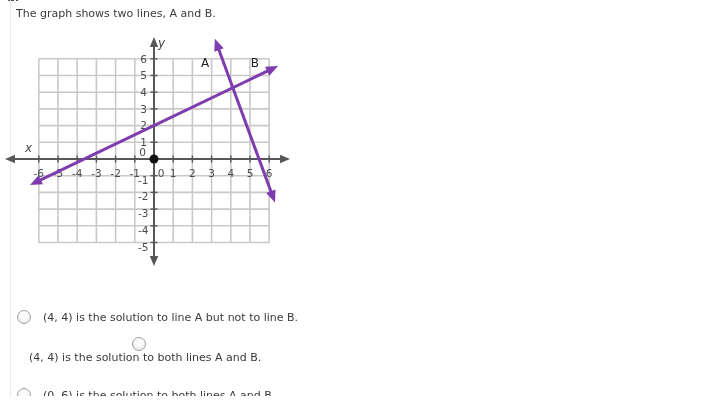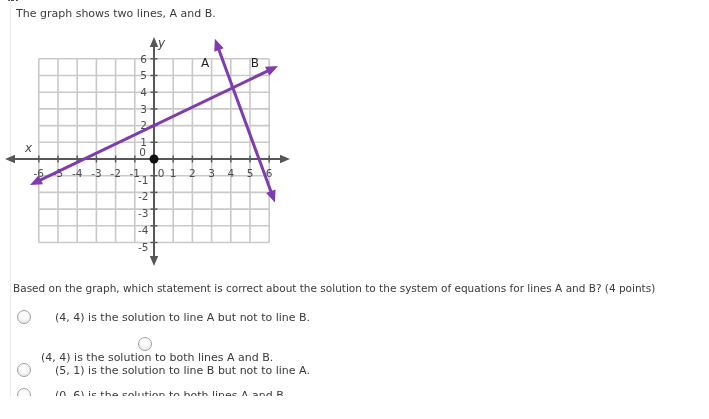--- a/index.html
+++ b/index.html
@@ -13,21 +13,21 @@
   .num-clip span{position:absolute;left:1px;top:-9px;font-size:11px;font-weight:700;color:#3c4653;}
   .intro{position:absolute;left:16px;top:7px;font-size:11px;white-space:nowrap;}
   .graph{position:absolute;left:0;top:29px;width:298px;height:248px;}
   .question{position:absolute;left:13px;top:282px;font-size:10.5px;white-space:nowrap;letter-spacing:0;}
   .option{position:absolute;left:17px;height:14px;display:flex;align-items:center;cursor:default;}
   .radio{
     width:12px;height:12px;border-radius:50%;border:1px solid #a0a0a0;flex:0 0 auto;
     background:radial-gradient(circle at 50% 32%,#fbfbfb 35%,#e2e2e2 100%);
     box-sizing:content-box;
   }
-  .option .lbl{margin-left:24px;font-size:11px;white-space:nowrap;color:#3a3a3a;}
+  .option .lbl{margin-left:12px;font-size:11px;white-space:nowrap;color:#3a3a3a;}
   .opt-0{top:310px;} .opt-1{top:337px;flex-direction:column;} .opt-2{top:363px;} .opt-3{top:388px;}
   .divider{position:absolute;left:0;top:409px;width:709px;height:2px;background:#161616;}
   svg text{font-family:"DejaVu Sans","Liberation Sans",sans-serif;}
 </style>
 </head>
 <body>
 
 <div class="page">
 
   <div class="num-clip">
@@ -142,33 +142,28 @@
         <g>
           <line x1="38.08170394441389" y1="152.15741294841126" x2="269.9182960555861" y2="40.875587051588724" stroke="#7e3cae" stroke-width="3" stroke-linecap="butt"></line>
           <polygon points="278.032,36.980999999999995 269.37738754721966,46.68139603790379 265.0500686010099,37.666169432999475" fill="#7e3cae"></polygon>
           <polygon points="29.968000000000004,156.052 42.94993139899003,155.36683056700053 38.62261245278033,146.3516039620962" fill="#7e3cae"></polygon>
         </g>
         <text x="254.992" y="37.97500000000001" text-anchor="middle" font-size="12" fill="#1f1f1f">B</text>
         <circle cx="154" cy="130" r="4.5" fill="#111111"></circle>
       </svg>
   </div>
 
-  <div class="question">Based on the graph, which statement is correct about the solution to the system of equations for lines A and B? (4 points)</div>
 
   <div class="option opt-0">
     <div class="radio"></div>
     <div class="lbl">(4, 4) is the solution to line A but not to line B.</div>
   </div>
   <div class="option opt-1">
     <div class="radio"></div>
     <div class="lbl">(4, 4) is the solution to both lines A and B.</div>
-  </div>
-  <div class="option opt-2">
-    <div class="radio"></div>
-    <div class="lbl">(5, 1) is the solution to line B but not to line A.</div>
   </div>
   <div class="option opt-3">
     <div class="radio"></div>
     <div class="lbl">(0, 6) is the solution to both lines A and B.</div>
   </div>
 
   <div class="divider"></div>
 </div>
 
 </body></html>

